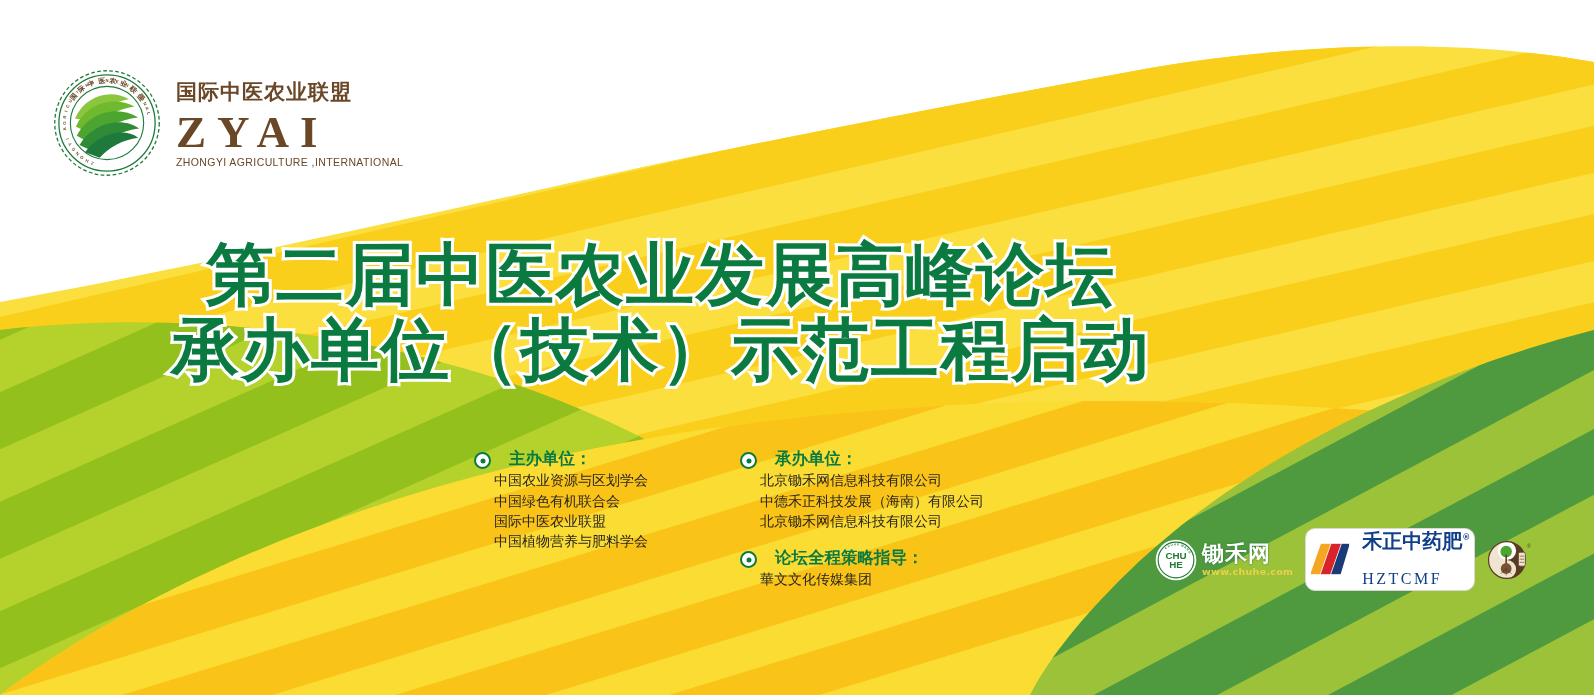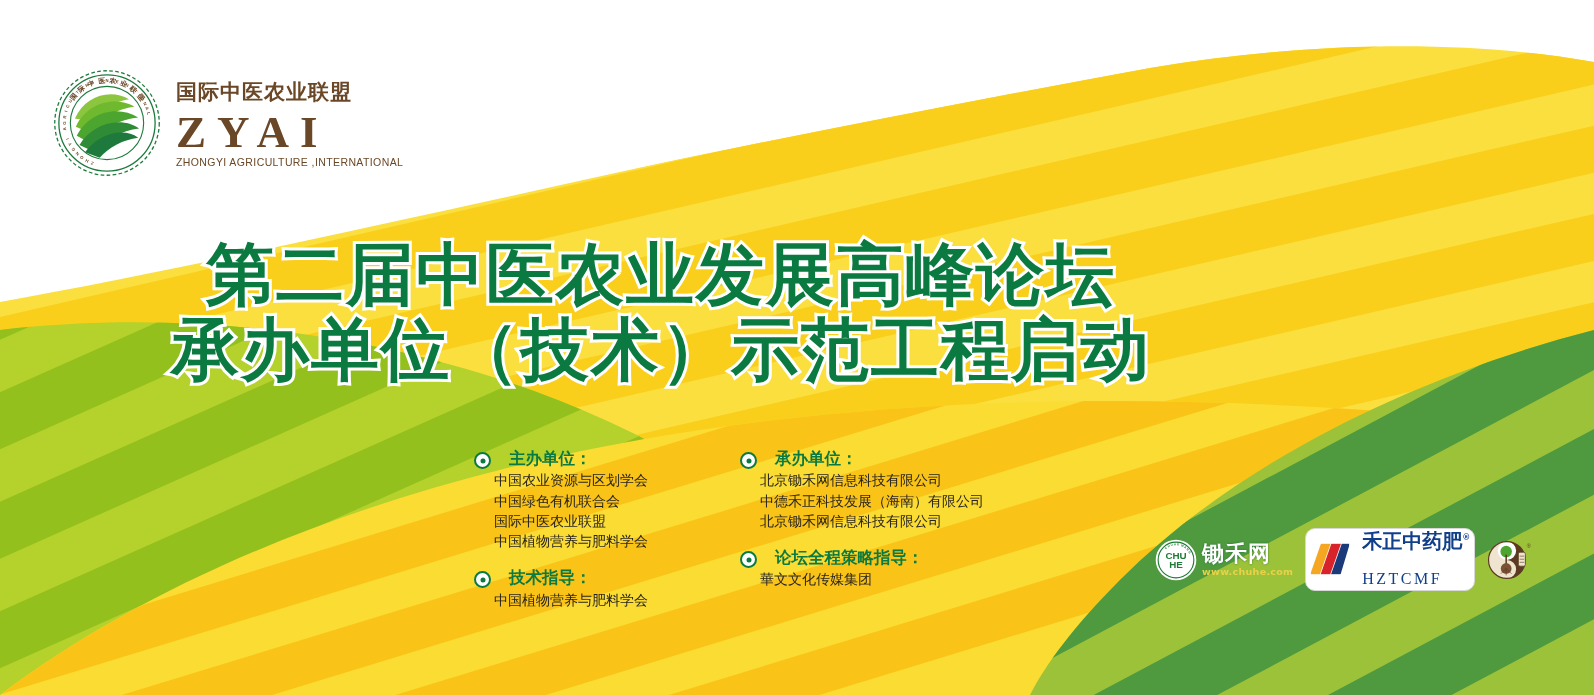--- a/index.html
+++ b/index.html
@@ -276,29 +276,20 @@
         <span>主办单位：</span>
       </div>
       <ul class="info-list">
         <li>中国农业资源与区划学会</li>
         <li>中国绿色有机联合会</li>
         <li>国际中医农业联盟</li>
         <li>中国植物营养与肥料学会</li>
       </ul>
     </div>
 
-    <div class="info-group">
-      <div class="info-head">
-        <span class="bullet"></span>
-        <span>技术指导：</span>
-      </div>
-      <ul class="info-list">
-        <li>中国植物营养与肥料学会</li>
-      </ul>
-    </div>
 
   </div>
 
   <div class="info" id="info-right">
 
     <div class="info-group">
       <div class="info-head">
         <span class="bullet"></span>
         <span>承办单位：</span>
       </div>

